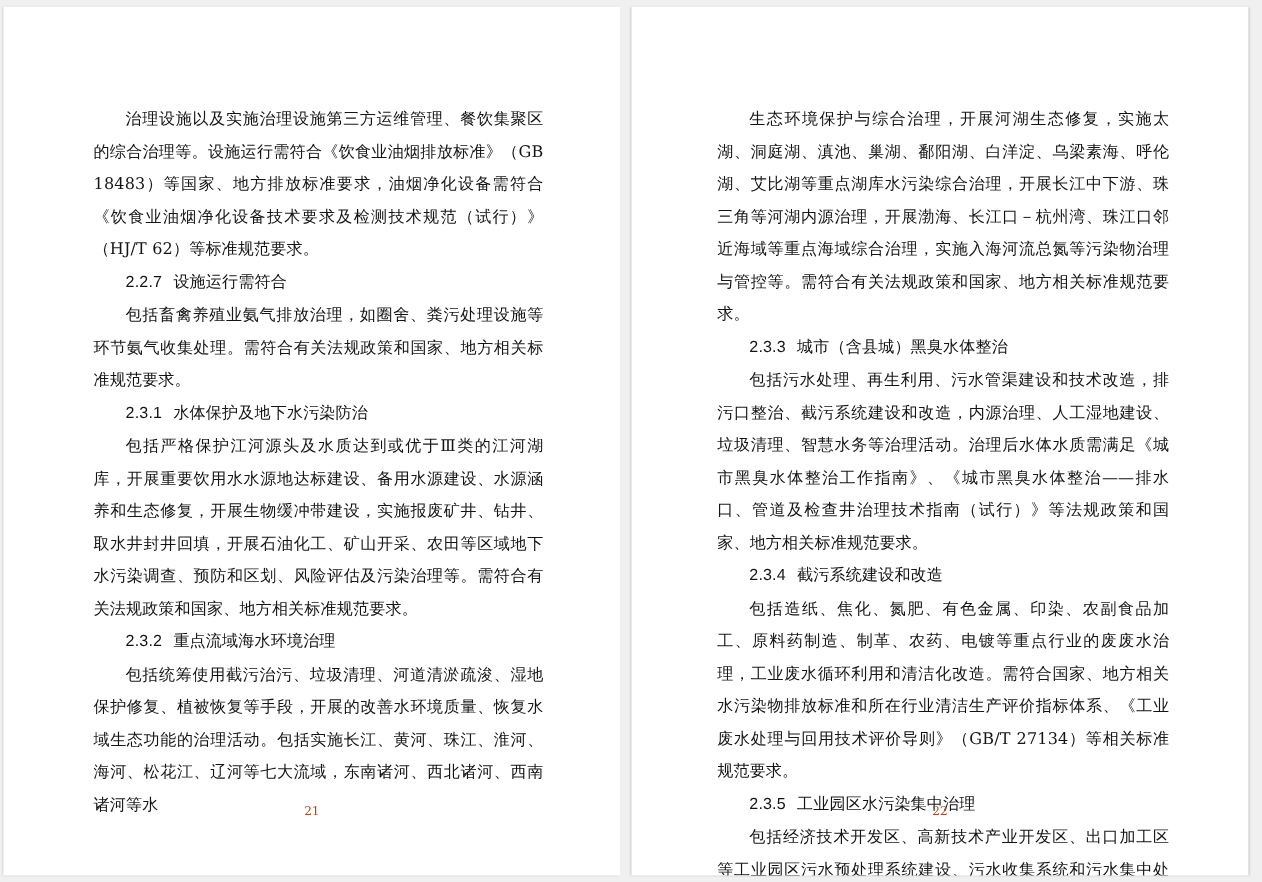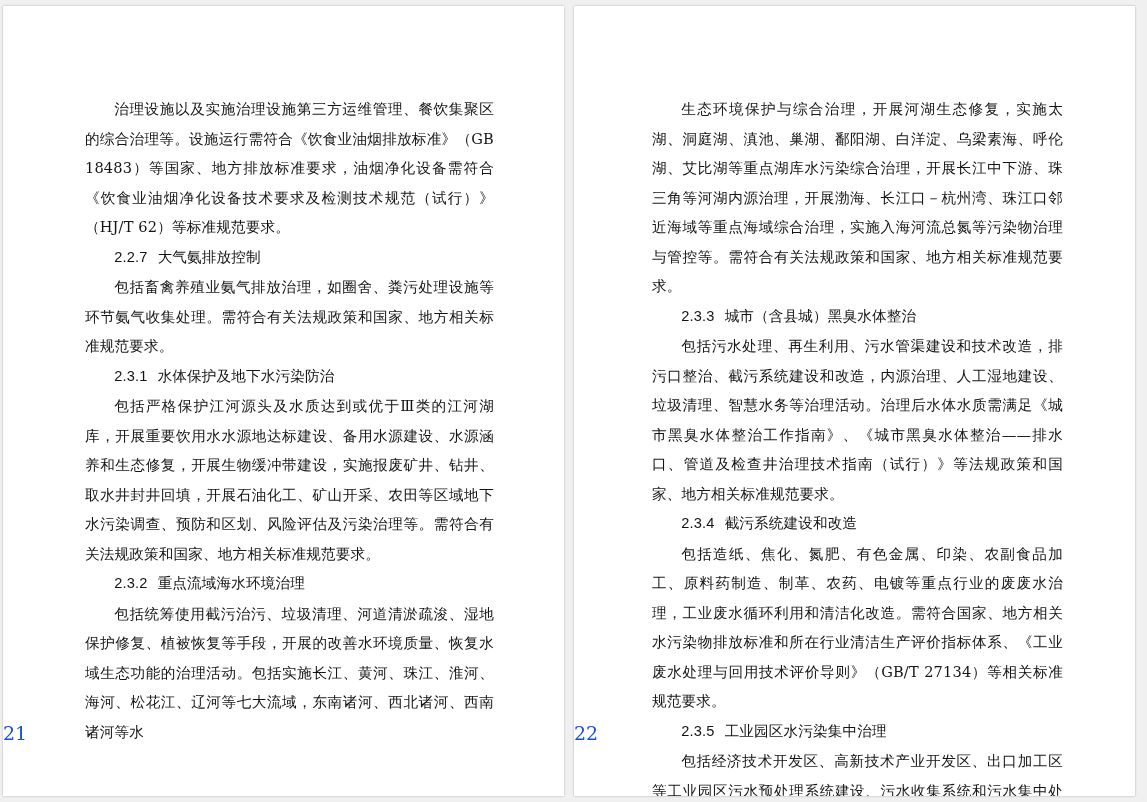--- a/index.html
+++ b/index.html
@@ -58,36 +58,36 @@
     font-family: "DejaVu Serif", "Liberation Serif", serif;
   }
   .heading .num { margin-right: 0.7em; }
   .heading.lvl2 { text-indent: 1em; }
   .heading.lvl3 { text-indent: 2em; }
   .page-number {
     position: absolute;
     left: 0;
     right: 0;
     bottom: 52px;
-    text-align: left;
+    text-align: center;
     font-family: "DejaVu Serif", "Liberation Serif", serif;
-    font-size: 19px;
-    color: #1d4ed8;
+    font-size: 11px;
+    color: #c2410c;
   }
   .lat { font-family: Liberation Sans, sans-serif; }
 </style>
 </head>
 <body>
 
 <div class="viewer">
 
   <div class="page left">
     <div class="page-body">
       <p class="indent2">治理设施以及实施治理设施第三方运维管理、餐饮集聚区的综合治理等。设施运行需符合《饮食业油烟排放标准》（GB 18483）等国家、地方排放标准要求，油烟净化设备需符合《饮食业油烟净化设备技术要求及检测技术规范（试行）》（HJ/T 62）等标准规范要求。</p>
-      <p class="heading lvl3"><span class="num lat">2.2.7</span><span>大气氨排放控制</span></p>
+      <p class="heading lvl3"><span class="num lat">2.2.7</span><span>设施运行需符合</span></p>
       <p class="indent2">包括畜禽养殖业氨气排放治理，如圈舍、粪污处理设施等环节氨气收集处理。需符合有关法规政策和国家、地方相关标准规范要求。</p>
       <p class="heading lvl3"><span class="num lat">2.3.1</span><span>水体保护及地下水污染防治</span></p>
       <p class="indent2">包括严格保护江河源头及水质达到或优于Ⅲ类的江河湖库，开展重要饮用水水源地达标建设、备用水源建设、水源涵养和生态修复，开展生物缓冲带建设，实施报废矿井、钻井、取水井封井回填，开展石油化工、矿山开采、农田等区域地下水污染调查、预防和区划、风险评估及污染治理等。需符合有关法规政策和国家、地方相关标准规范要求。</p>
       <p class="heading lvl3"><span class="num lat">2.3.2</span><span>重点流域海水环境治理</span></p>
       <p class="indent2">包括统筹使用截污治污、垃圾清理、河道清淤疏浚、湿地保护修复、植被恢复等手段，开展的改善水环境质量、恢复水域生态功能的治理活动。包括实施长江、黄河、珠江、淮河、海河、松花江、辽河等七大流域，东南诸河、西北诸河、西南诸河等水</p>
     </div>
     <div class="page-number">21</div>
   </div>
 
   <div class="page right">

